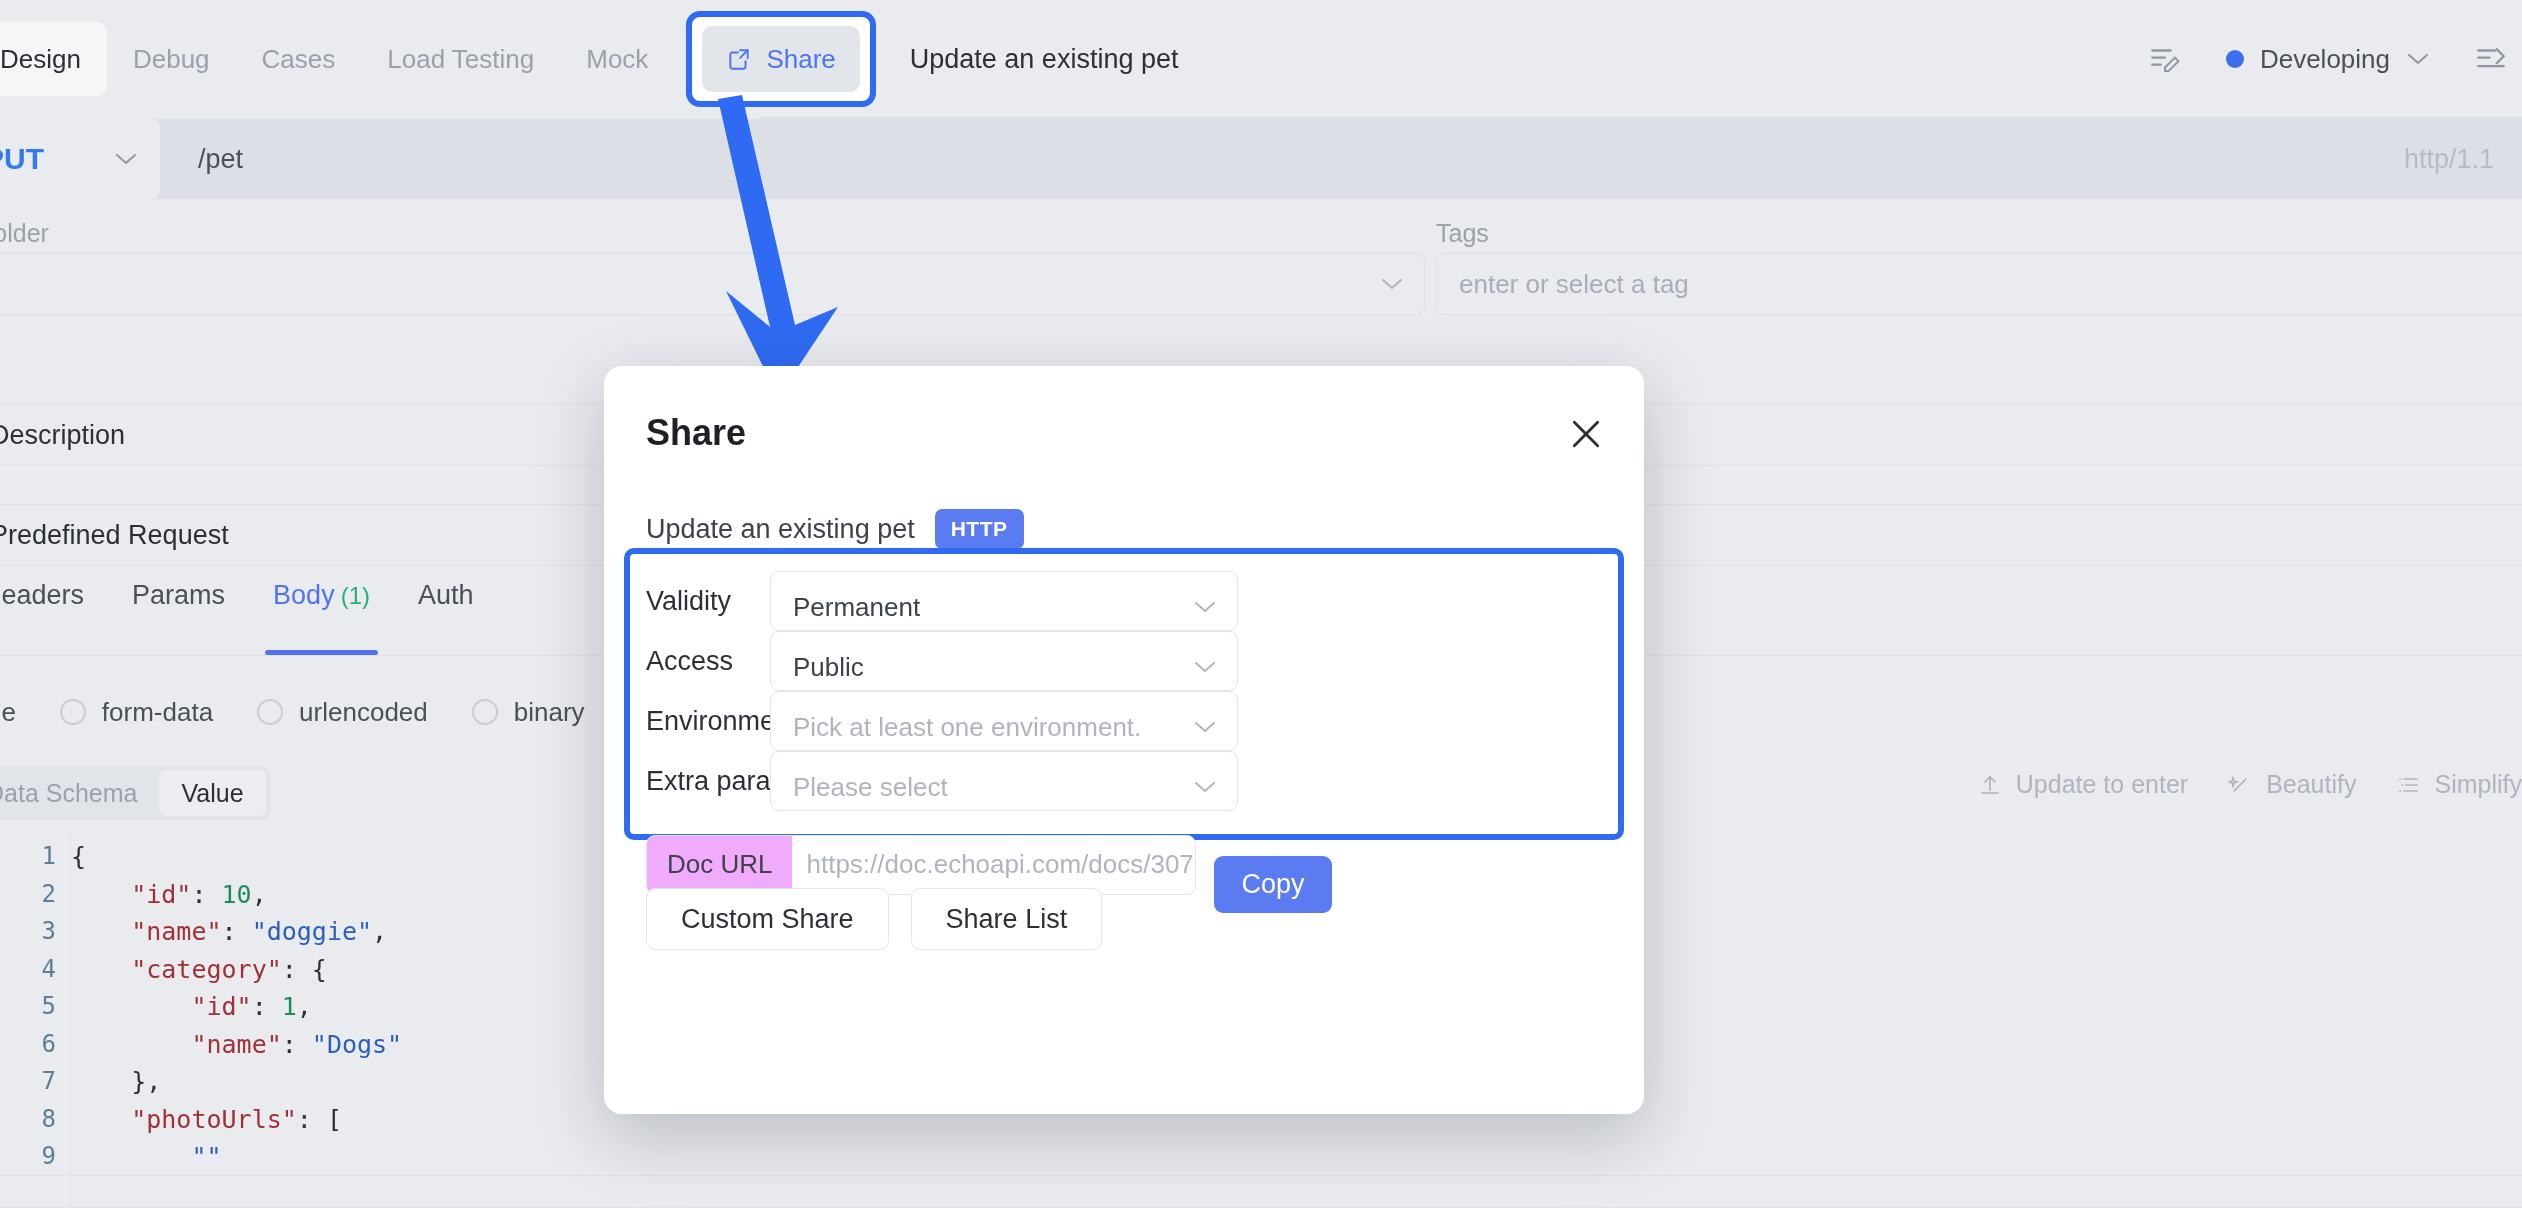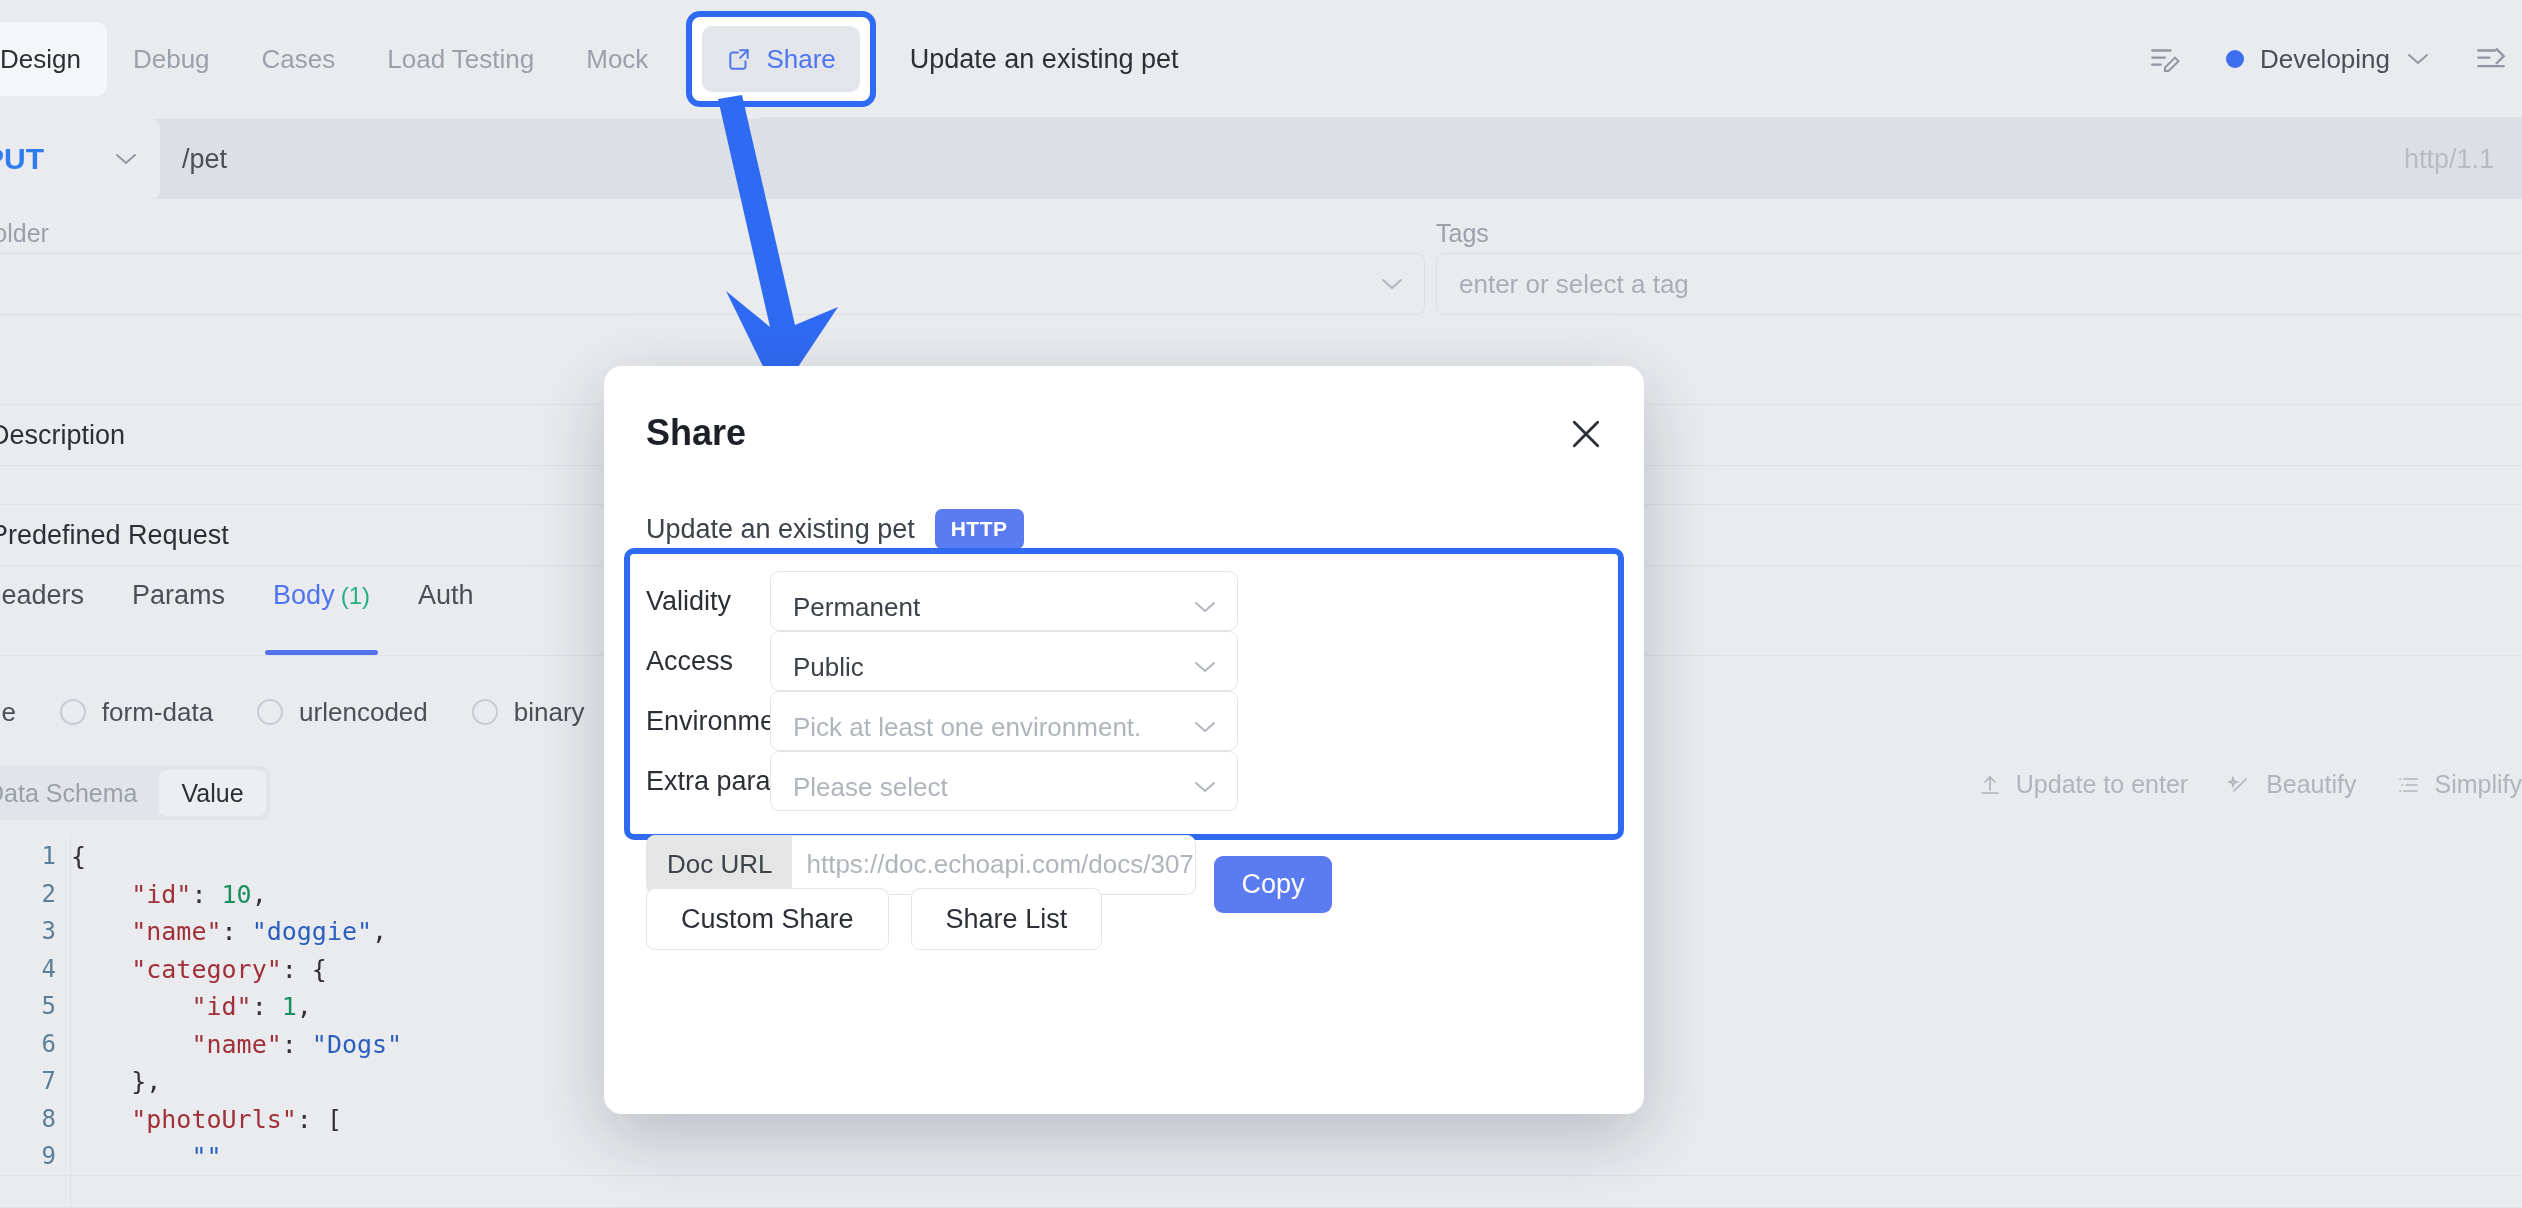--- a/index.html
+++ b/index.html
@@ -58,21 +58,21 @@
   .urlbar {
     position: absolute; left: 0; top: 119px; width: 2522px; height: 80px;
     background: #dcdfe5; display: flex; align-items: center;
   }
   .method-box {
     width: 160px; height: 80px; background: #e9ebef;
     display: flex; align-items: center; justify-content: space-between;
     padding: 0 22px 0 0; border-radius: 0 8px 8px 0;
   }
   .method-text { font-size: 30px; font-weight: bold; color: #2f7bf0; margin-left: -16px; }
-  .url-path { font-size: 27px; color: #4b5058; margin-left: 22px; }
+  .url-path { font-size: 27px; color: #4b5058; margin-left: 38px; }
   .http-ver { position: absolute; right: 28px; font-size: 27px; color: #b7bcc4; }
 
   
   .formrow { position: absolute; left: 0; top: 199px; width: 2522px; height: 105px; background:#e9ebef; }
   .lbl-folder { position: absolute; left: -22px; top: 20px; font-size: 25px; color: #9ba1ab; }
   .lbl-tags  { position: absolute; left: 1436px; top: 20px; font-size: 25px; color: #9ba1ab; }
   .sel-folder {
     position: absolute; left: -30px; top: 54px; width: 1455px; height: 62px;
     border: 1px solid #dcdfe5; border-radius: 8px; background: #e9ebef;
     display: flex; align-items: center; justify-content: space-between; padding: 0 20px;
@@ -189,21 +189,21 @@
   #r-extra       { top: 385px; }
 
   .docrow {
     position: absolute; left: 42px; top: 450px; display: flex; align-items: center; gap: 18px;
   }
   .docinput {
     display: flex; align-items: stretch; width: 550px; height: 60px;
     border: 1px solid #e2e5ea; border-radius: 9px; overflow: hidden; background: #fff;
   }
   .docinput .pre {
-    background: #e5e5e5; display: flex; align-items: center; padding: 0 20px;
+    background: #f0abfc; display: flex; align-items: center; padding: 0 20px;
     font-size: 26px; color: #3d424b; white-space: nowrap;
   }
   .docinput .url {
     flex: 1; display: flex; align-items: center; padding: 0 14px;
     font-size: 26px; color: #b0b5bd; white-space: nowrap; overflow: hidden;
   }
   .copybtn {
     width: 118px; height: 57px; background: #5b7bf0; color: #fff; border: none; border-radius: 9px;
     font-size: 27px; font-family: "Liberation Sans", sans-serif;
     display: flex; align-items: center; justify-content: center; margin-top: 40px;

